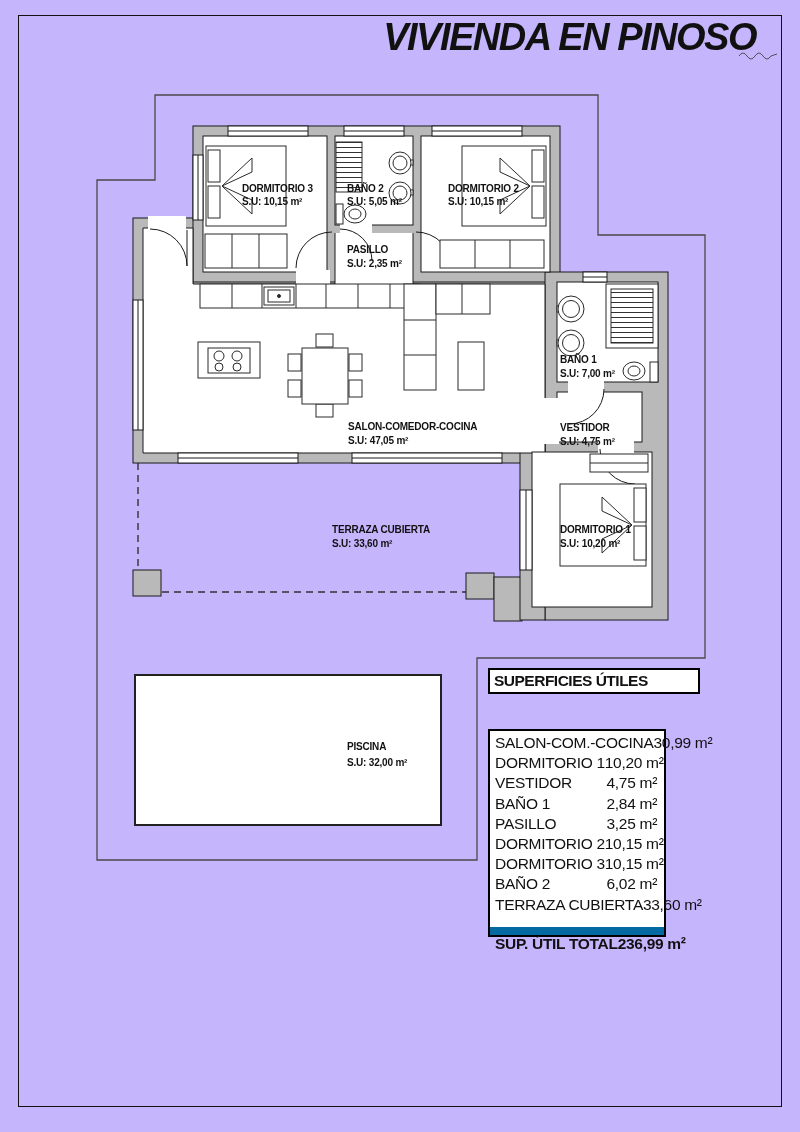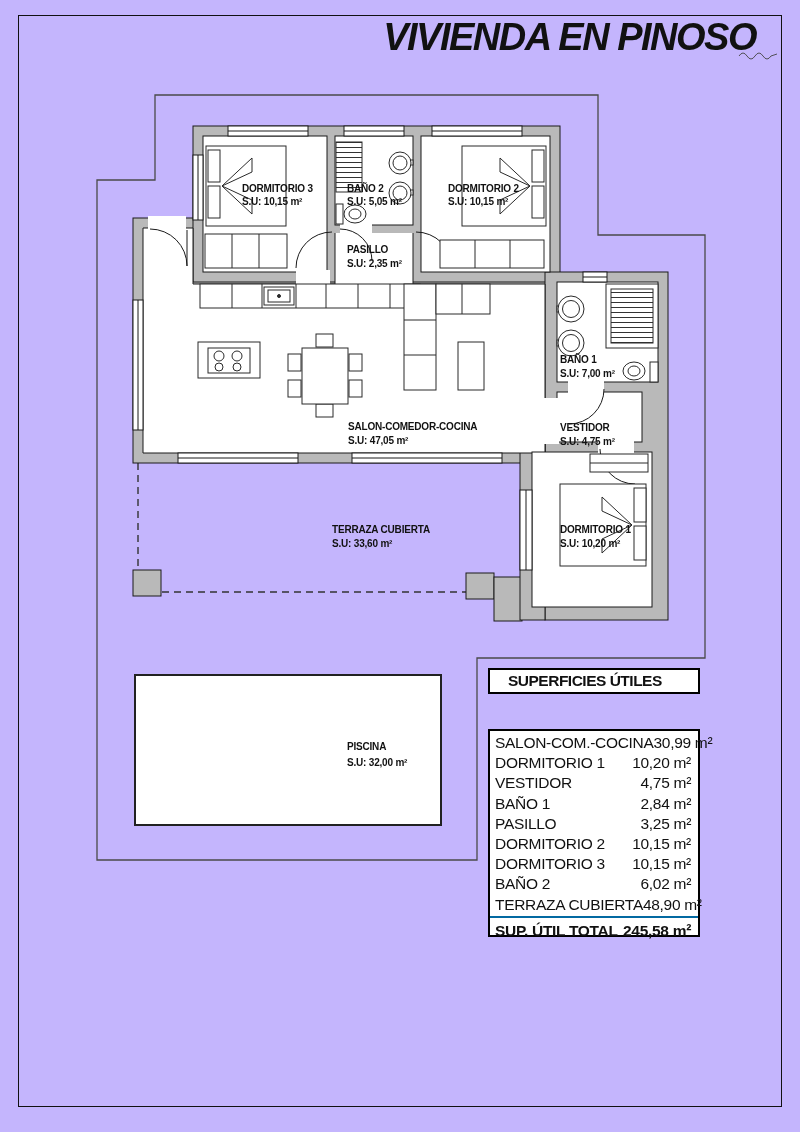--- a/index.html
+++ b/index.html
@@ -9,30 +9,30 @@
   #title{position:absolute;top:16px;right:44px;font-size:38px;font-weight:bold;font-style:italic;
          letter-spacing:-1.5px;white-space:nowrap;}
   #title-scribble{position:absolute;top:48px;right:22px;}
   svg text{font-family:"Liberation Sans", sans-serif;}
   .rlabel{font-size:10px;font-weight:bold;fill:#111;letter-spacing:-0.2px;}
 
   .absbox{position:absolute;background:#fff;border:2px solid #000;box-sizing:border-box;}
   .shadowed{position:relative;}
   .shadowed::before{content:"";position:absolute;left:5px;top:6px;width:100%;height:100%;
       border:1.5px solid #000;z-index:-1;}
-  .hbox{height:26px;display:flex;align-items:center;padding-left:18px;
+  .hbox{height:26px;display:flex;align-items:center;padding-left:4px;
         font-weight:bold;font-size:15.5px;letter-spacing:-0.5px;white-space:nowrap;}
   .ptable{padding-top:2px;}
   .trow{display:flex;justify-content:space-between;align-items:center;height:20.2px;
         padding:0 7px 0 5px;font-size:15.5px;letter-spacing:-0.3px;white-space:nowrap;}
-  .trow-total{display:flex;justify-content:space-between;align-items:flex-end;height:22px;
+  .trow-total{display:flex;justify-content:space-between;align-items:flex-start;height:22px;
         padding:0 7px 0 5px;font-size:15.5px;font-weight:bold;letter-spacing:-0.3px;
-        border-top:2px solid #0369a1;margin-top:1px;white-space:nowrap;}
+        border-top:8px solid #0369a1;margin-top:12px;white-space:nowrap;}
   #box-utiles-header{left:488px;top:668px;width:212px;}
-  #table-utiles{left:488px;top:703px;width:212px;height:208px;}
+  #table-utiles{left:488px;top:703px;width:178px;height:208px;}
 </style>
 </head>
 <body>
 
 <div id="page">
   <div id="frame"></div>
 
   <div id="title">VIVIENDA EN PINOSO</div>
   <svg id="title-scribble" width="40" height="12">
     <path d="M1,8 q4,-6 8,0 t8,0 t8,0 t8,0 l6,-2" stroke="#444" stroke-width="0.9" fill="none"></path>
@@ -289,21 +289,21 @@
     <div class="trow">
       <span>DORMITORIO 3</span>
       <span>10,15 m²</span>
     </div>
     <div class="trow">
       <span>BAÑO 2</span>
       <span>6,02 m²</span>
     </div>
     <div class="trow">
       <span>TERRAZA CUBIERTA</span>
-      <span>48,90 m²</span>
+      <span>33,60 m²</span>
     </div>
     <div class="trow-total">
       <span>SUP. ÚTIL TOTAL</span>
-      <span>245,58 m²</span>
+      <span>236,99 m²</span>
     </div>
   </div>
 
 </div>
 
 </body></html>

